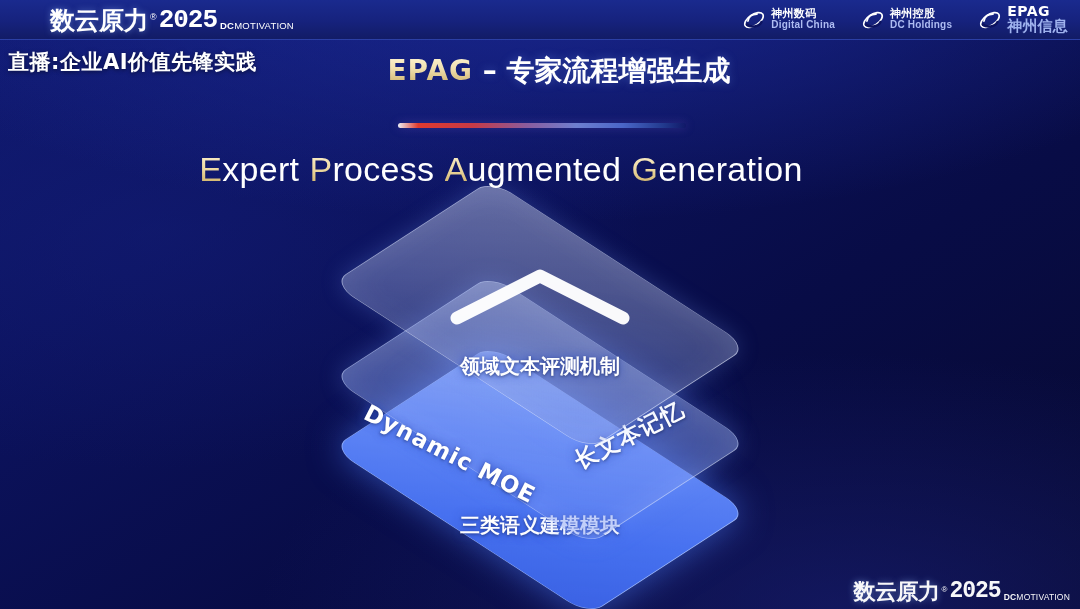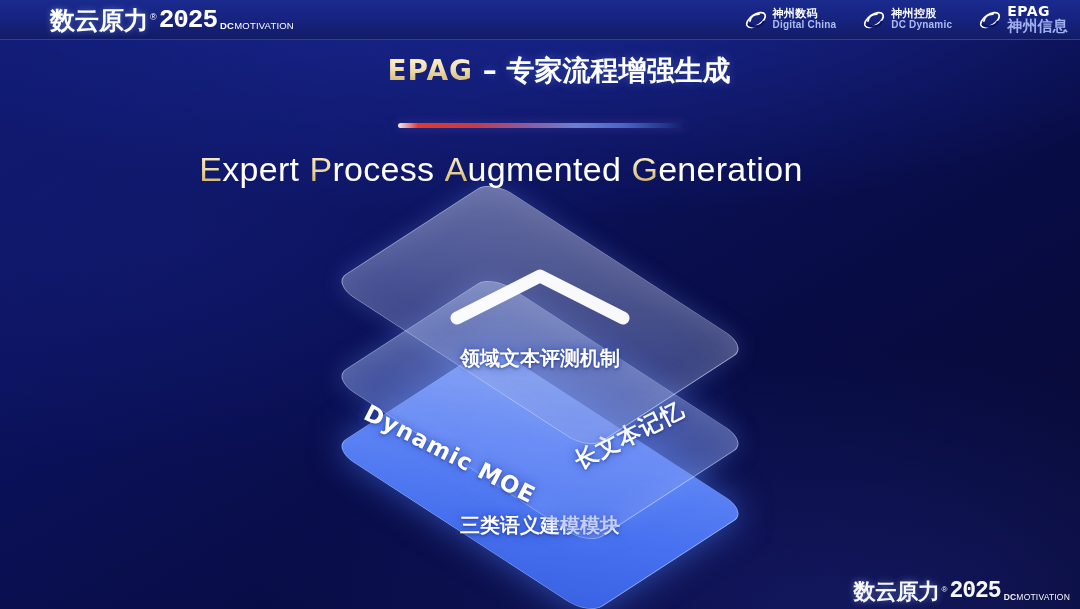--- a/index.html
+++ b/index.html
@@ -232,39 +232,40 @@
       </div>
 
       <div class="partner">
         <svg class="p-mark" viewBox="0 0 48 48">
           <ellipse cx="24" cy="24" rx="21" ry="11" fill="none" stroke="#ffffff" stroke-width="3.4" transform="rotate(-34 24 24)"></ellipse>
           <path d="M10 33 C17 40 34 38 39 28" fill="none" stroke="#0c1360" stroke-width="5" stroke-linecap="round"></path>
           <path d="M30 12 C20 12 13 18 12 26" fill="none" stroke="#ffffff" stroke-width="3.6" stroke-linecap="round"></path>
         </svg>
         <span class="p-txt">
           <span class="p-cn">神州控股</span>
-          <span class="p-en">DC Dynamic</span>
+          <span class="p-en">DC Holdings</span>
         </span>
       </div>
 
       <div class="partner">
         <svg class="p-mark" viewBox="0 0 48 48">
           <ellipse cx="24" cy="24" rx="21" ry="11" fill="none" stroke="#ffffff" stroke-width="3.4" transform="rotate(-34 24 24)"></ellipse>
           <path d="M10 33 C17 40 34 38 39 28" fill="none" stroke="#0c1360" stroke-width="5" stroke-linecap="round"></path>
           <path d="M30 12 C20 12 13 18 12 26" fill="none" stroke="#ffffff" stroke-width="3.6" stroke-linecap="round"></path>
         </svg>
         <span class="p-txt">
           <span class="p-cn big">EPAG</span>
           <span class="p-en cn2">神州信息</span>
         </span>
       </div>
 
     </div>
   </div>
 
+  <div id="live-line">直播:企业AI价值先锋实践</div>
 
   <div id="title">
     <span class="gold">EPAG</span><span class="wt"> – </span><span class="wt">专家流程增强生成</span>
   </div>
 
   <div id="divider"></div>
 
   <div id="subtitle">
     <span class="w"><span class="cap">E</span><span class="rest">xpert</span></span><span class="w"><span class="cap">P</span><span class="rest">rocess</span></span><span class="w"><span class="cap">A</span><span class="rest">ugmented</span></span><span class="w"><span class="cap">G</span><span class="rest">eneration</span></span>
   </div>
@@ -283,21 +284,21 @@
     <div class="side-label" id="label-mem">长文本记忆</div>
 
     <div class="layer" id="plate-top" style="left:390px; top:165px; width:300px; height:300px;">
       <div class="plate"></div>
     </div>
 
     <svg id="chevron" viewBox="0 0 190 70">
       <path d="M12 56 L95 14 L178 56" fill="none" stroke="#ffffff" stroke-width="13" stroke-linecap="round" stroke-linejoin="round" opacity="0.97"></path>
     </svg>
 
-    <div class="plate-label" style="top:345px;">领域文本评测机制</div>
+    <div class="plate-label" style="top:353px;">领域文本评测机制</div>
   </div>
 
   <div id="watermark">
     <span class="brand-cn">数云原力</span>
     <span class="brand-reg">®</span>
     <span class="brand-year">2025</span>
     <span class="brand-dc">
       <span class="l1">DC</span>
       <span class="l2">MOTIVATION</span>
     </span>

